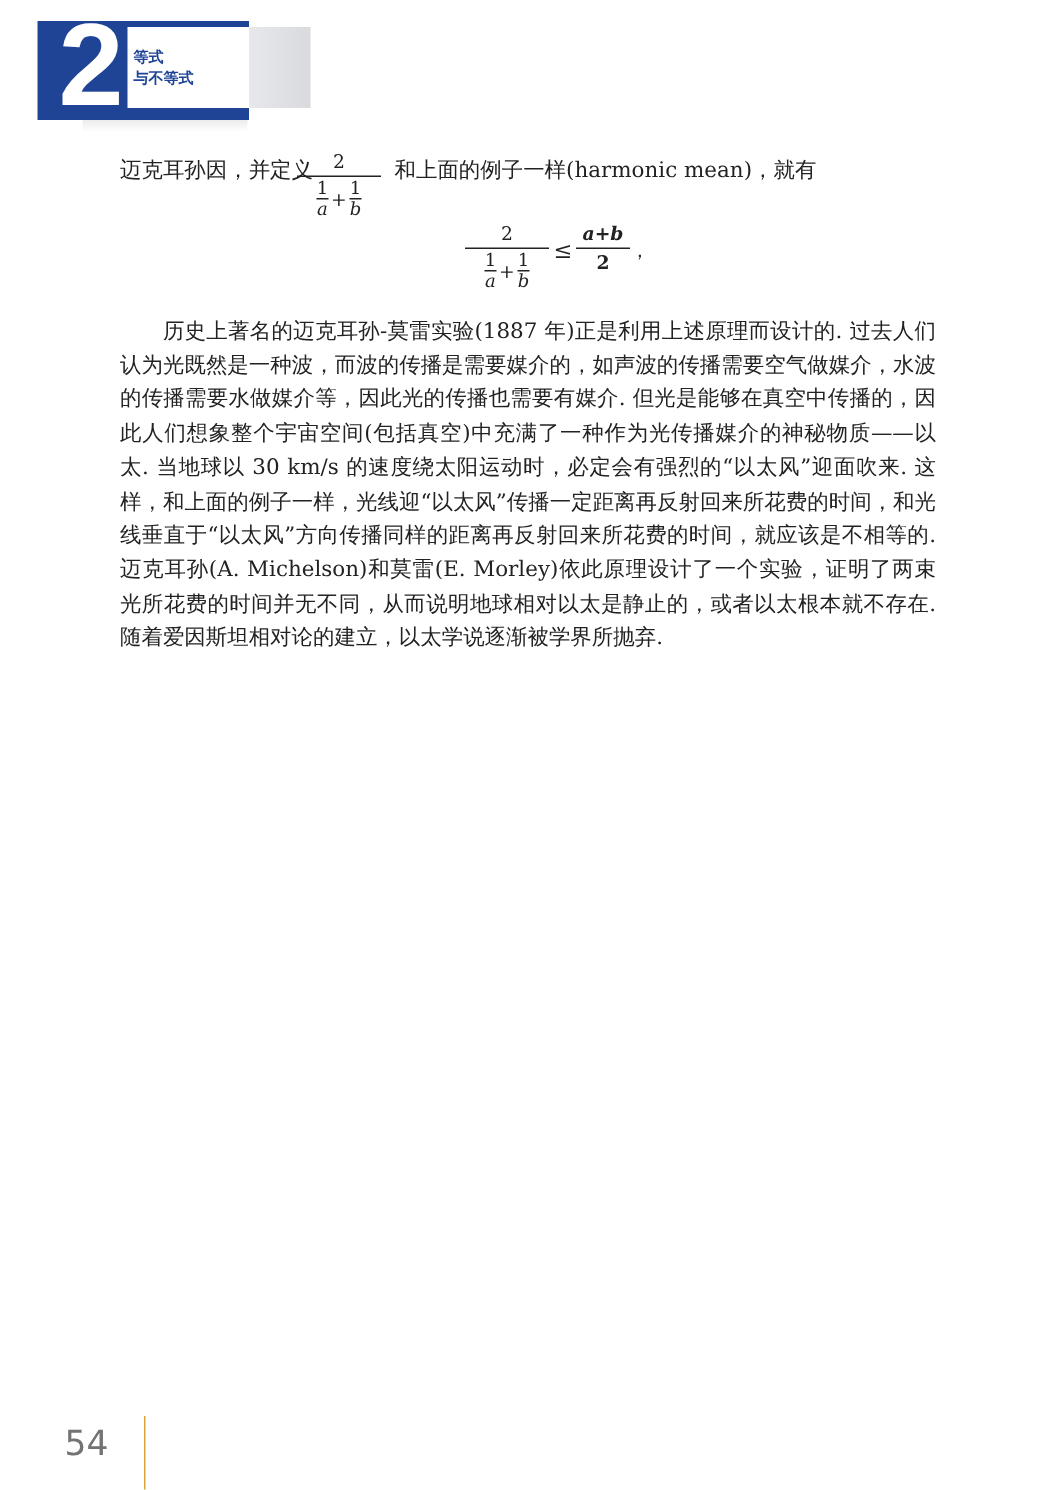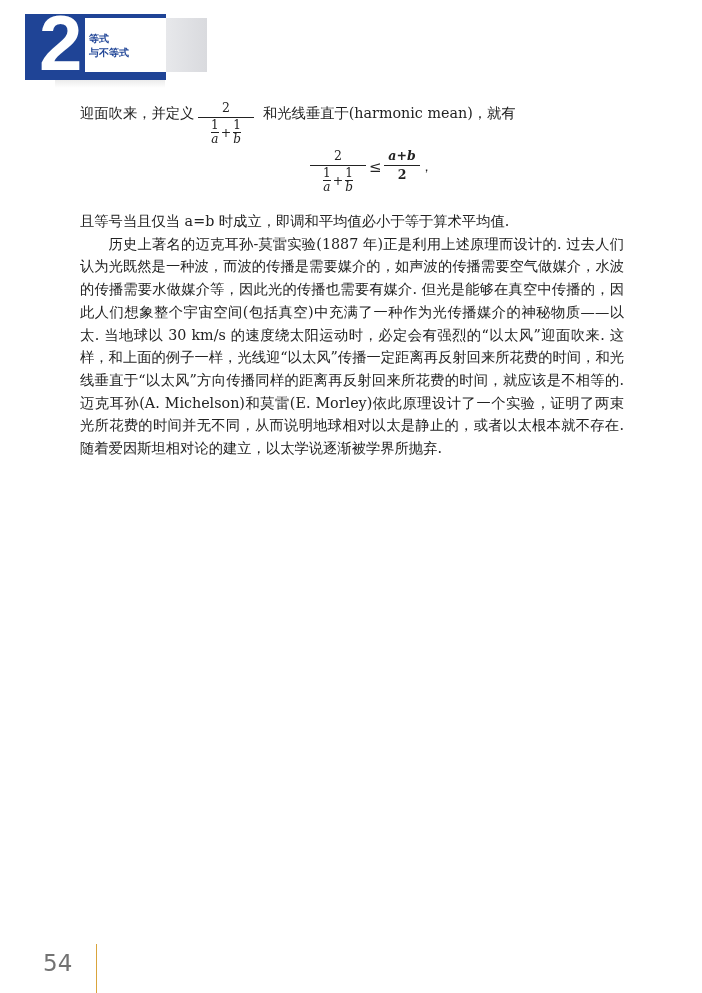--- a/index.html
+++ b/index.html
@@ -52,37 +52,37 @@
   <div class="badge-white"></div>
   <div class="badge-num">2</div>
   <div class="badge-title">
     <div>等式</div>
     <div>与不等式</div>
   </div>
   <div class="badge-shadow"></div>
 </div>
 
 <div class="line1">
-  <span class="seg" style="left:0;">迎面吹来，并定义</span>
+  <span class="seg" style="left:0;">迈克耳孙因，并定义</span>
   <span class="frac" style="left:118px; top:0; width:56px;">
     <span class="num">2</span>
     <span class="bar"></span>
     <span class="den">
       <span class="mini">
         <span>1</span>
         <span class="mbar"></span>
         <span class="it">a</span>
       </span><span style="vertical-align:middle;margin:0 2px;">+</span><span class="mini">
         <span>1</span>
         <span class="mbar"></span>
         <span class="it">b</span>
       </span>
     </span>
   </span>
-  <span class="seg" style="left:183px;">和光线垂直于(harmonic mean)，就有</span>
+  <span class="seg" style="left:183px;">和上面的例子一样(harmonic mean)，就有</span>
 </div>
 
 <div class="display">
   <span class="frac" style="left:0; top:0; width:56px;">
     <span class="num">2</span>
     <span class="bar"></span>
     <span class="den">
       <span class="mini">
         <span>1</span>
         <span class="mbar"></span>
@@ -97,18 +97,17 @@
   <span style="position:absolute; left:59px; top:10px; font-size:15px;">≤</span>
   <span class="frac" style="left:74px; top:0; width:36px;font-weight:bold;">
     <span class="num it">a+b</span>
     <span class="bar"></span>
     <span class="den">2</span>
   </span>
   <span style="position:absolute; left:110px; top:10px;">，</span>
 </div>
 
 <div class="text" style="top:210px;">
-  <p>且等号当且仅当 a=b 时成立，即调和平均值必小于等于算术平均值.</p>
   <p class="indent">历史上著名的迈克耳孙-莫雷实验(1887 年)正是利用上述原理而设计的. 过去人们认为光既然是一种波，而波的传播是需要媒介的，如声波的传播需要空气做媒介，水波的传播需要水做媒介等，因此光的传播也需要有媒介. 但光是能够在真空中传播的，因此人们想象整个宇宙空间(包括真空)中充满了一种作为光传播媒介的神秘物质——以太. 当地球以 30 km/s 的速度绕太阳运动时，必定会有强烈的“以太风”迎面吹来. 这样，和上面的例子一样，光线迎“以太风”传播一定距离再反射回来所花费的时间，和光线垂直于“以太风”方向传播同样的距离再反射回来所花费的时间，就应该是不相等的. 迈克耳孙(A. Michelson)和莫雷(E. Morley)依此原理设计了一个实验，证明了两束光所花费的时间并无不同，从而说明地球相对以太是静止的，或者以太根本就不存在. 随着爱因斯坦相对论的建立，以太学说逐渐被学界所抛弃.</p>
 </div>
 
 <div class="page-num">54</div>
 <div class="page-rule"></div>
 
 </body></html>

